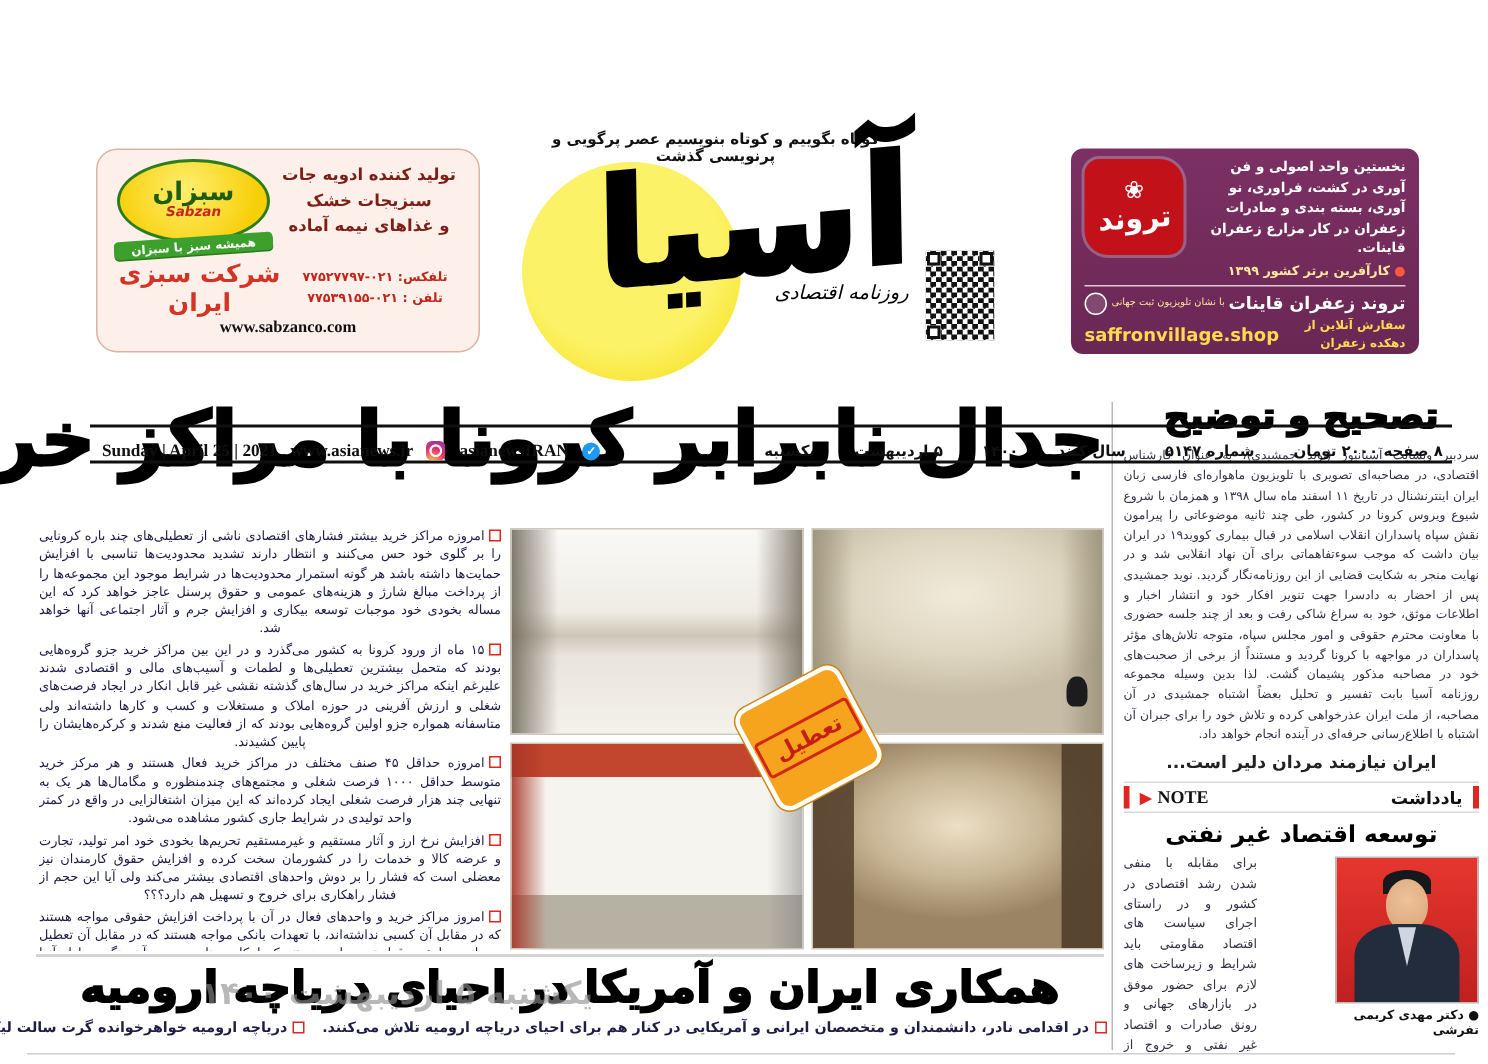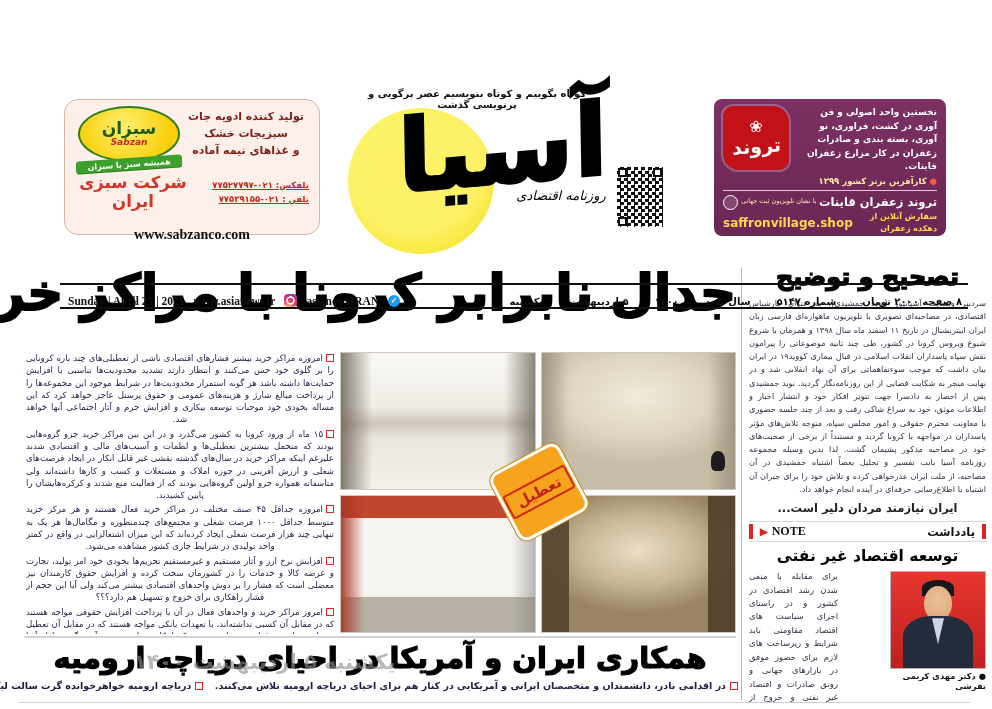--- a/index.html
+++ b/index.html
@@ -16,23 +16,23 @@
   .sz-logo{width:108px;position:relative;}
   .sz-oval{width:98px;height:52px;margin:0 auto;border-radius:50%;
     background:radial-gradient(circle at 45% 35%,#ffee6e,#f7cf08 75%);
     border:2.5px solid #2e7d1d;display:flex;flex-direction:column;align-items:center;justify-content:center;}
   .sz-oval .fa{font-size:17px;font-weight:bold;color:#1d5c12;line-height:1;}
   .sz-oval .en{font-size:9px;font-weight:bold;color:#c2271d;font-style:italic;line-height:1.2;}
   .sz-ribbon{margin:-4px auto 0;width:102px;transform:rotate(-4deg);background:#3da02c;color:#fff;
     font-size:8px;font-weight:bold;text-align:center;border-radius:3px;padding:1.5px 2px;
     box-shadow:0 1px 0 #2a7a1c;}
   .sz-mid{display:flex;align-items:center;margin-top:3px;}
-  .sz-phones{width:118px;color:#c0271c;font-weight:bold;font-size:8.5px;line-height:1.7;text-align:right;text-decoration:underline;}
+  .sz-phones{width:118px;color:#c0271c;font-weight:bold;font-size:8.5px;line-height:1.7;text-align:center;}
   .sz-company{flex:1;text-align:center;color:#d33426;font-weight:bold;font-size:16.5px;}
-  .sz-site{text-align:center;font-family:"Liberation Serif",serif;font-weight:bold;font-size:14px;color:#111;margin-top:16px;}
+  .sz-site{text-align:center;font-family:"Liberation Serif",serif;font-weight:bold;font-size:11px;color:#111;margin-top:1px;}
 
   .ad-tarvand{position:absolute;left:714px;top:99px;width:232px;height:137px;border-radius:8px;
     background:linear-gradient(180deg,#7c3064 0%,#6a2754 100%);box-sizing:border-box;
     padding:7px 9px 5px;z-index:3;color:#fff;}
   .tv-top{display:flex;gap:6px;}
   .tv-pitch{flex:1;font-size:9px;font-weight:bold;line-height:1.5;text-align:right;color:#fff;}
   .tv-logo{width:66px;height:64px;background:#c31119;border-radius:10px 16px 10px 16px;
     display:flex;flex-direction:column;align-items:center;justify-content:center;
     box-shadow:0 0 0 2px rgba(255,255,255,.25);}
   .tv-logo .fl{font-size:16px;line-height:1;color:#fff;}

